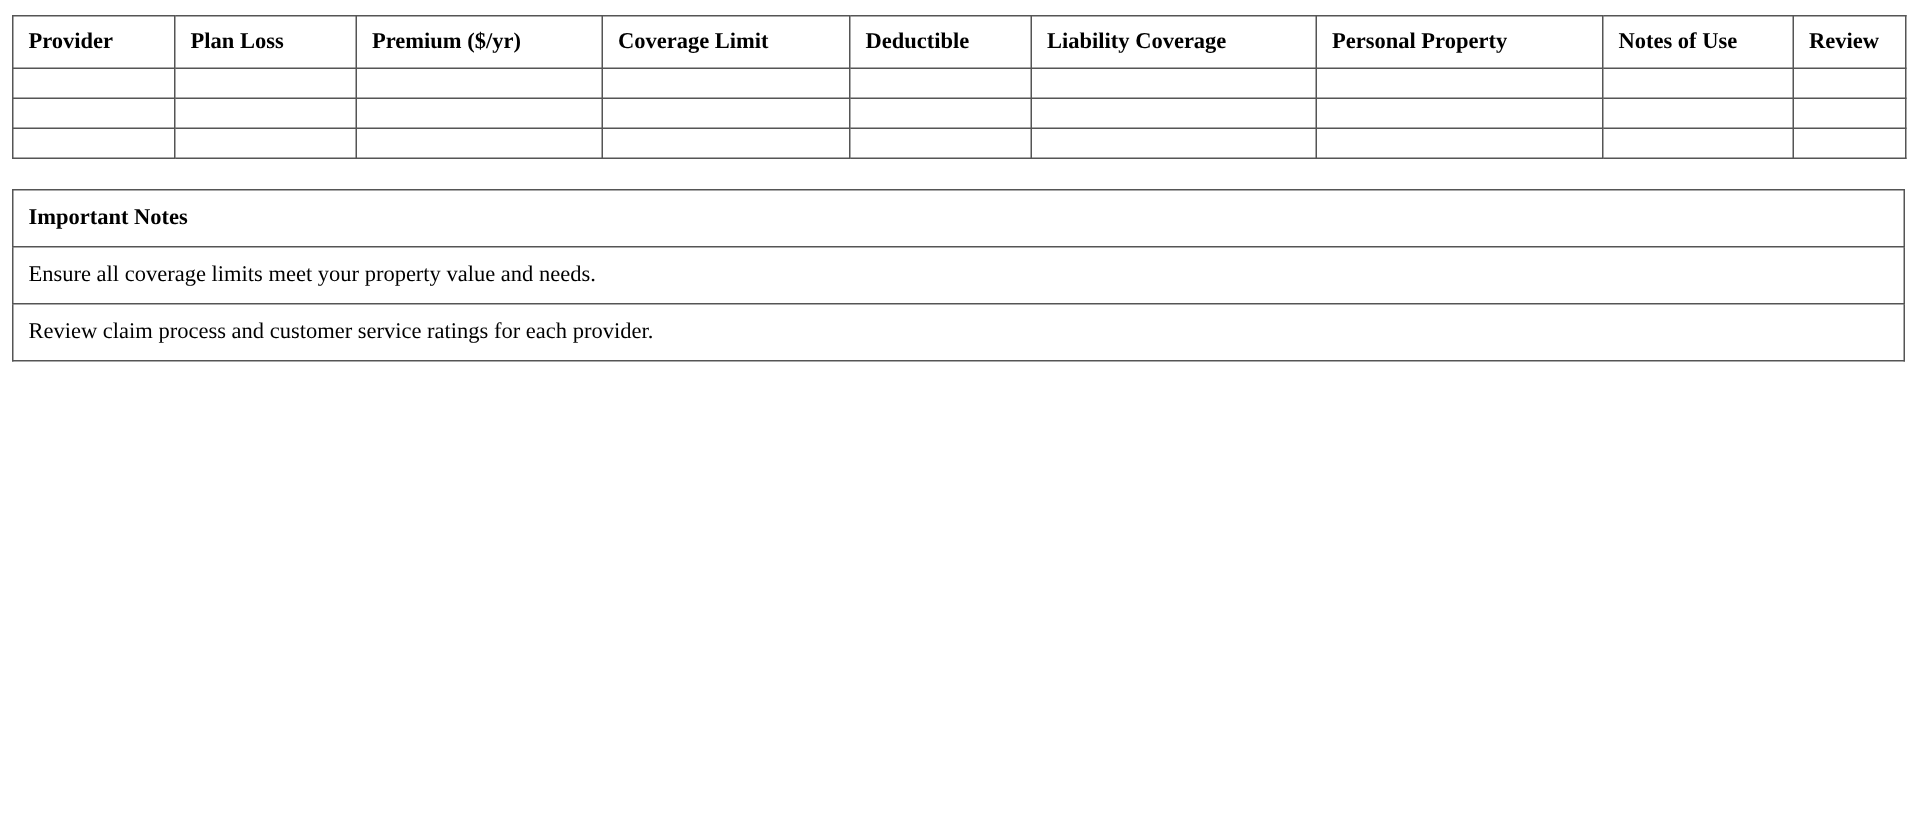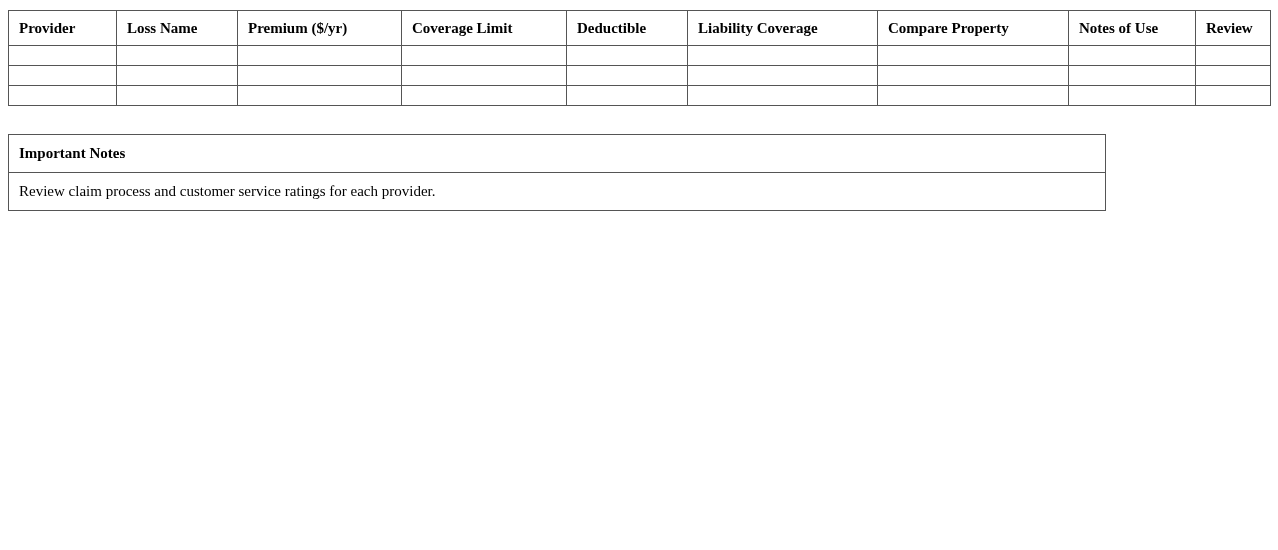--- a/index.html
+++ b/index.html
@@ -41,22 +41,22 @@
   }
   #comparison-table td {
     border: 1px solid #555555;
     height: 19px;
     padding: 0 4px 0 10px;
     font-size: 15px;
   }
   #notes-table {
     position: absolute;
     left: 8px;
-    top: 134px;
-    width: 1098px;
+    top: 126px;
+    width: 1262px;
   }
   #notes-table td {
     border: 1px solid #555555;
     font-size: 15px;
     height: 37px;
     vertical-align: middle;
     padding: 0 4px 0 10px;
   }
   #notes-table .notes-title {
     font-weight: bold;
@@ -75,26 +75,26 @@
       <col style="width:165px">
       <col style="width:121px">
       <col style="width:190px">
       <col style="width:191px">
       <col style="width:127px">
       <col style="width:75px">
     </colgroup>
     <thead>
       <tr>
         <th>Provider</th>
-        <th>Loss Name</th>
+        <th>Plan Loss</th>
         <th>Premium ($/yr)</th>
         <th>Coverage Limit</th>
         <th>Deductible</th>
         <th>Liability Coverage</th>
-        <th>Compare Property</th>
+        <th>Personal Property</th>
         <th>Notes of Use</th>
         <th>Review</th>
       </tr>
     </thead>
     <tbody>
 
     <tr>
           <td></td>
           <td></td>
           <td></td>
@@ -129,18 +129,21 @@
         </tr>
       </tbody>
   </table>
 
   <table id="notes-table">
     <tbody>
       <tr>
         <td class="notes-title">Important Notes</td>
       </tr>
       <tr>
+        <td>Ensure all coverage limits meet your property value and needs.</td>
+      </tr>
+      <tr>
         <td>Review claim process and customer service ratings for each provider.</td>
       </tr>
     </tbody>
   </table>
 
 </div>
 
 </body></html>

